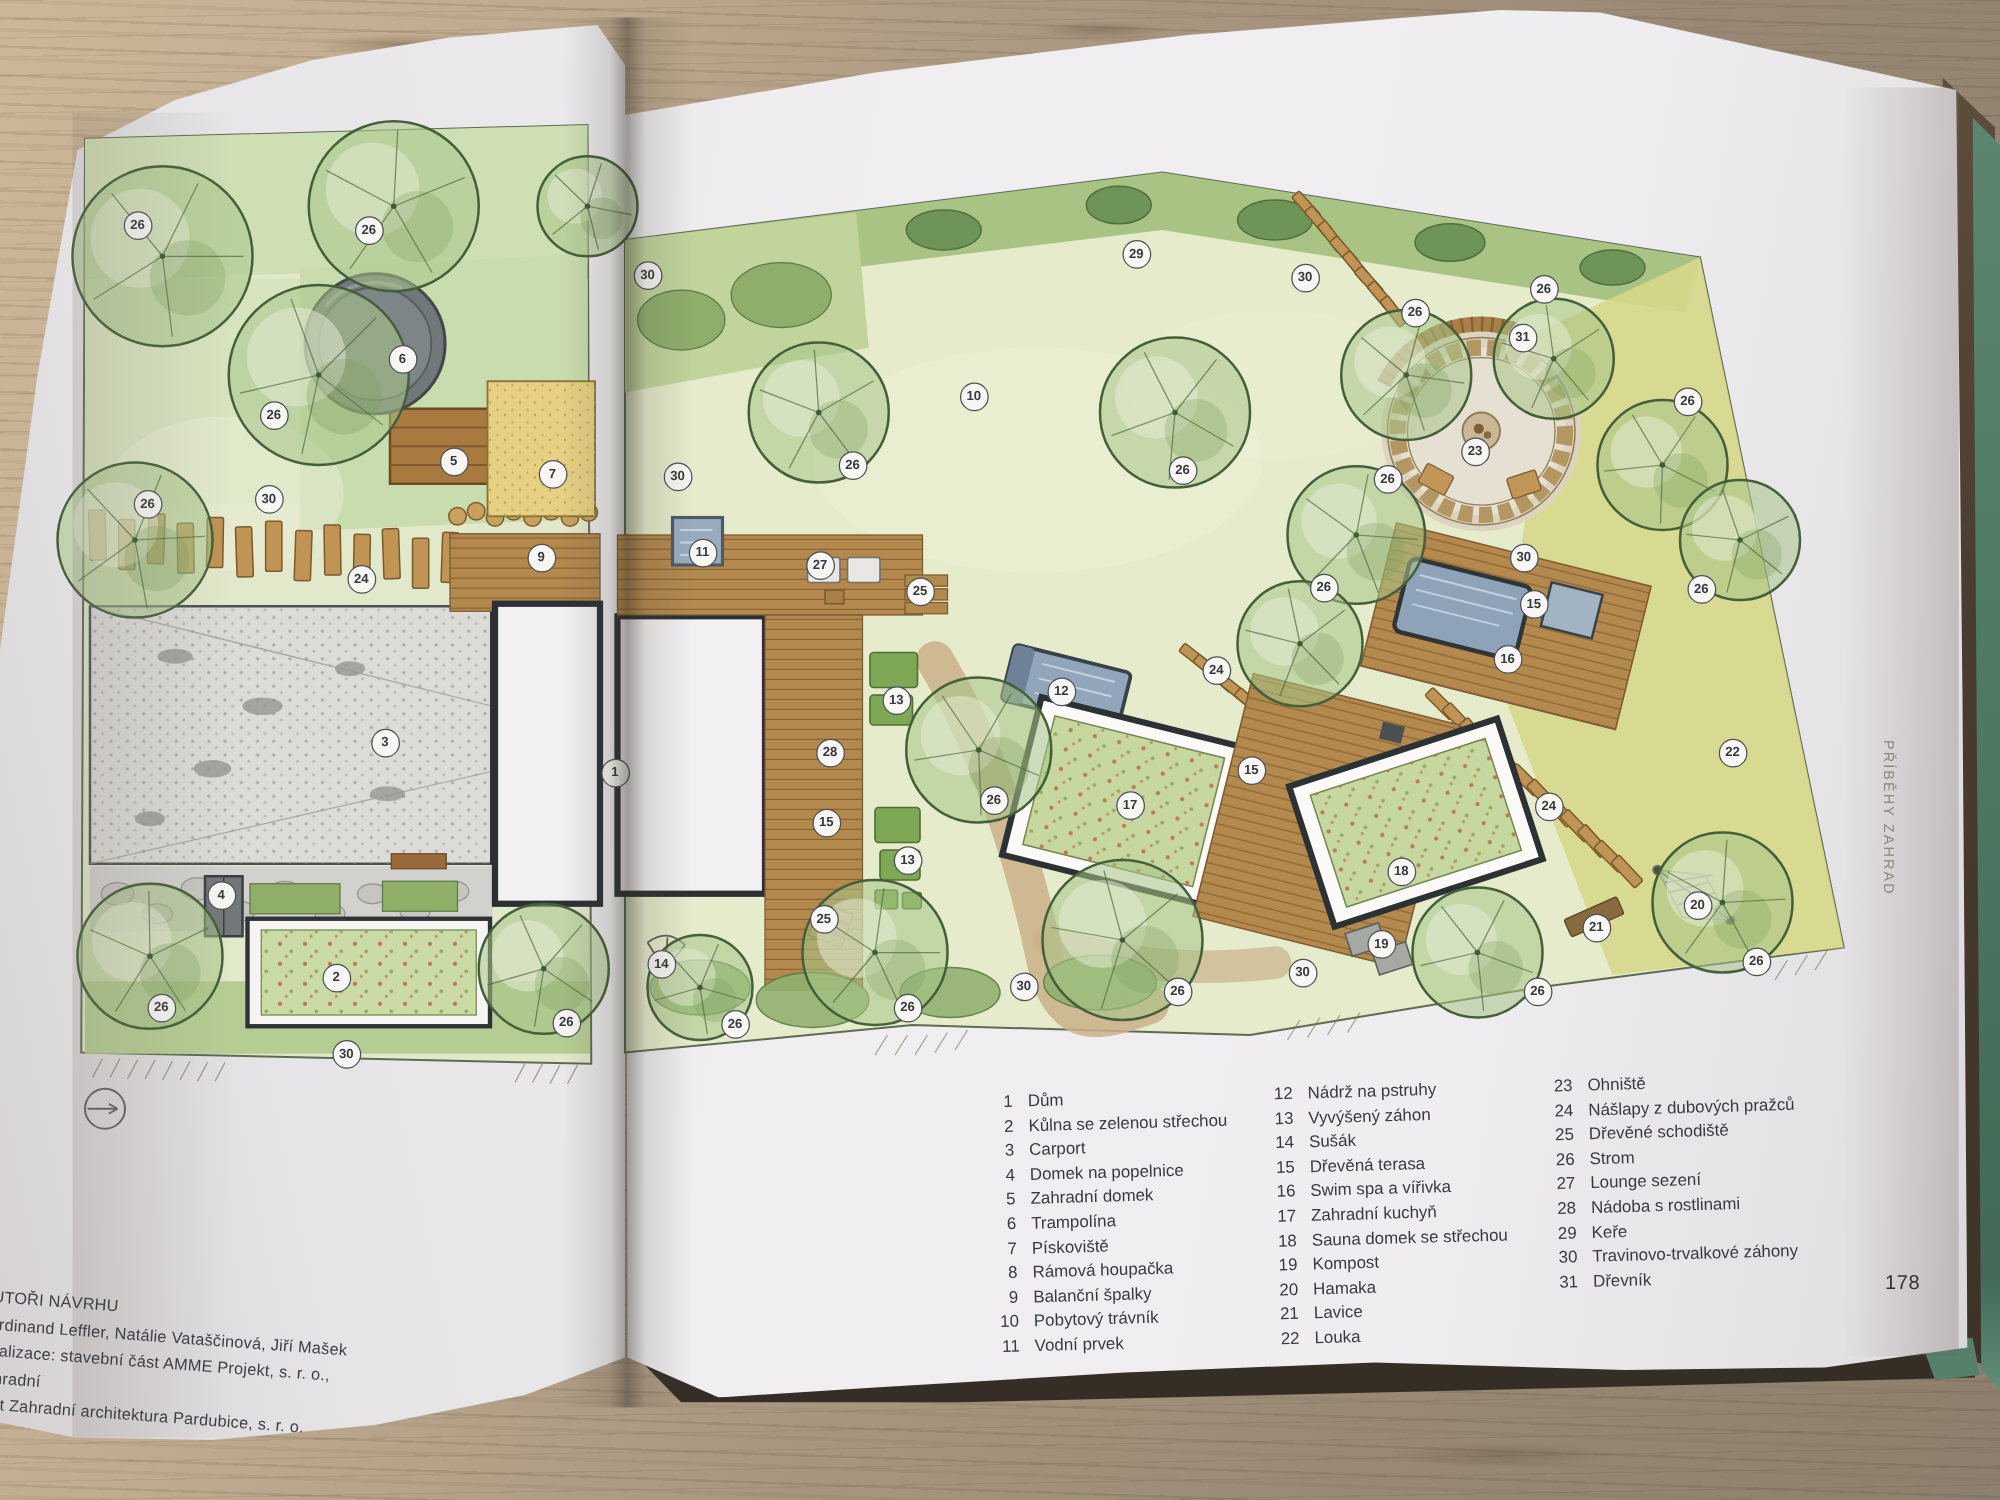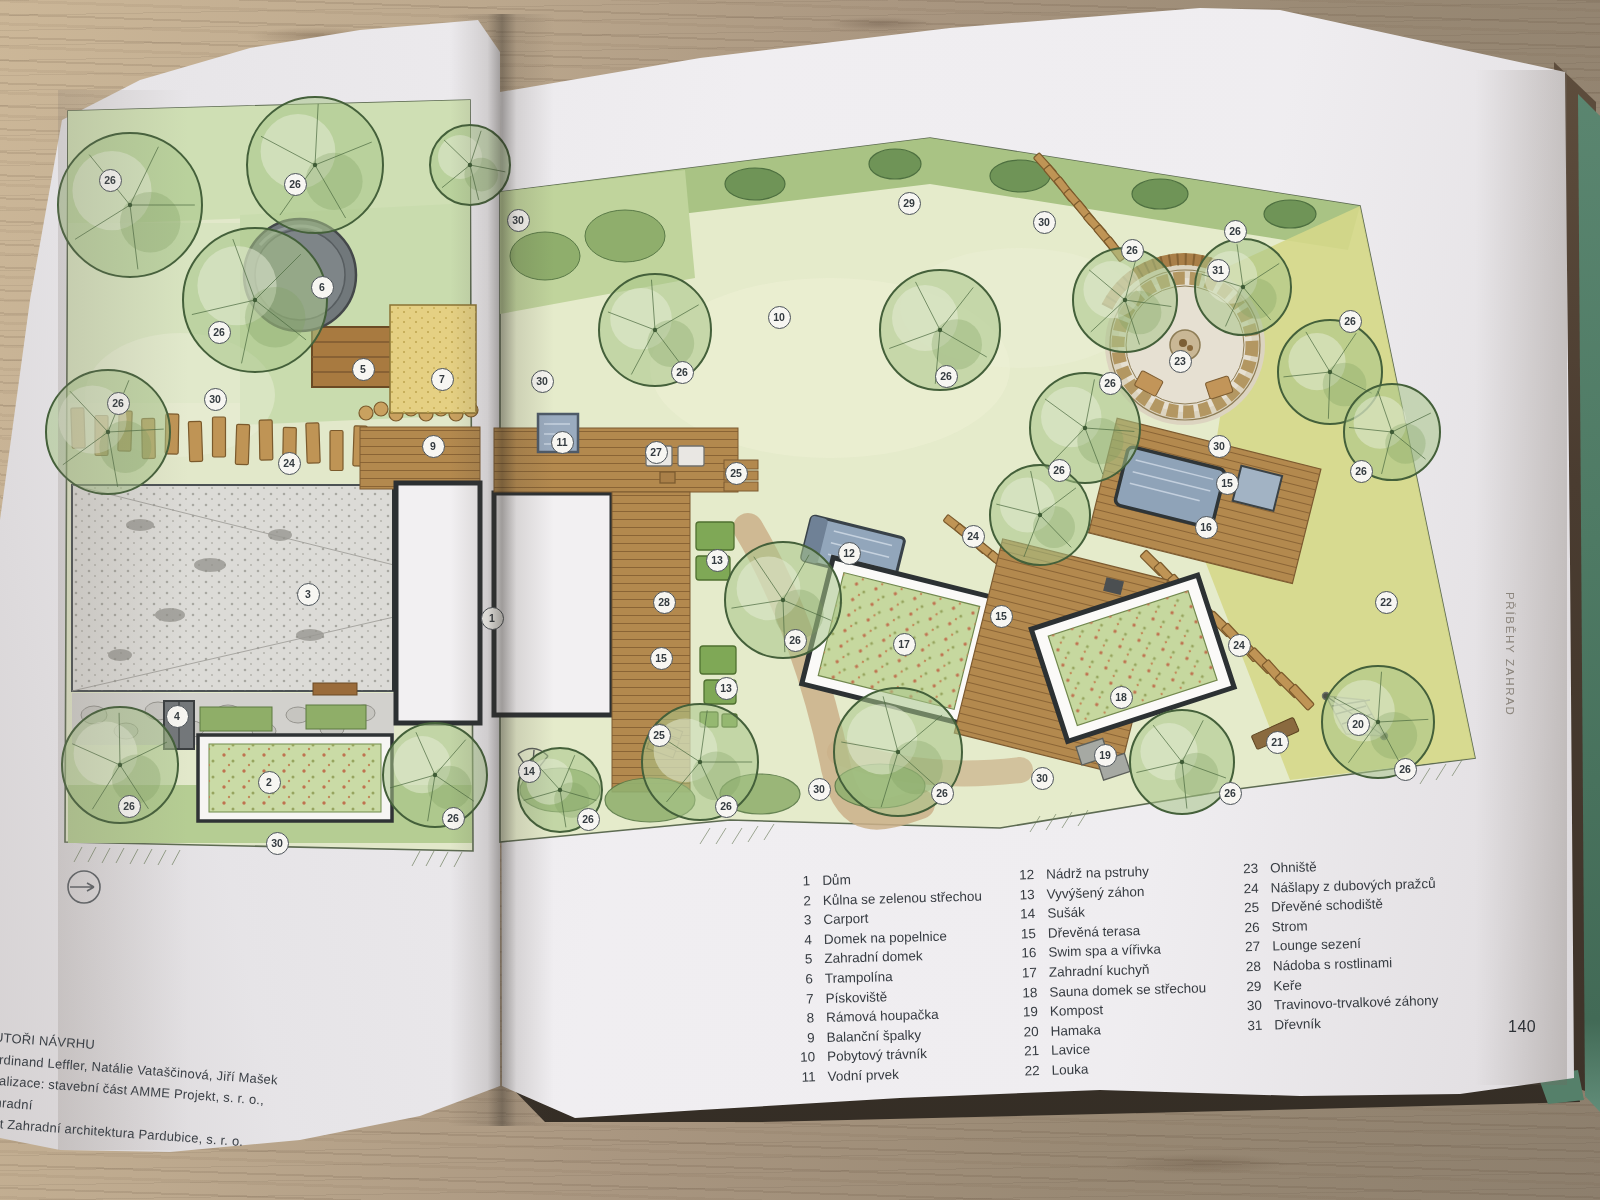--- a/index.html
+++ b/index.html
@@ -766,15 +766,15 @@
           <span class="lnum">30</span>
           <span>Travinovo-trvalkové záhony</span>
         </div>
         <div class="lrow">
           <span class="lnum">31</span>
           <span>Dřevník</span>
         </div>
       </div>
     </div>
 
-  <div class="pagenum">140</div>
+  <div class="pagenum">178</div>
   <div class="edge-label">PŘÍBĚHY ZAHRAD</div>
 </div>
 
 </body></html>

